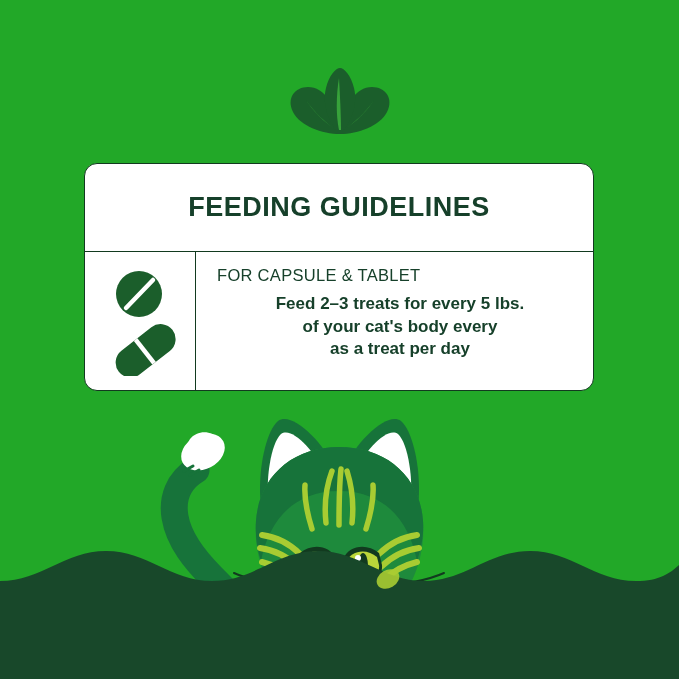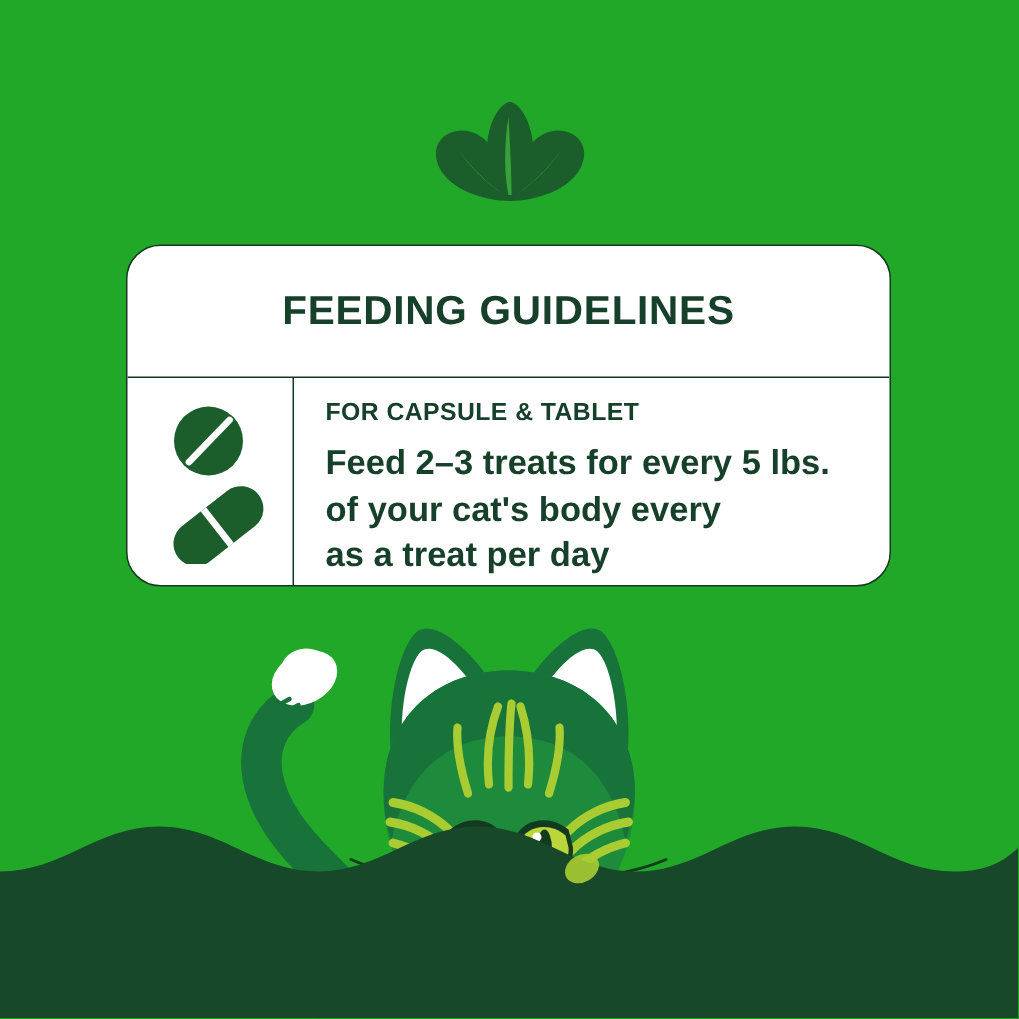--- a/index.html
+++ b/index.html
@@ -33,21 +33,21 @@
 
   
   #card {
     position: absolute;
     left: 84px;
     top: 163px;
     width: 510px;
     height: 228px;
     background: #FFFFFF;
     border: 1.6px solid #123A1F;
-    border-radius: 23px;
+    border-radius: 13px;
     box-sizing: border-box;
     overflow: hidden;
   }
   #card-title-row {
     position: absolute;
     left: 0;
     top: 0;
     width: 100%;
     height: 88px;
     border-bottom: 1.5px solid #123A1F;
@@ -86,32 +86,33 @@
     width: 84px;
     height: 112px;
   }
   #text-cell {
     flex: 1 1 auto;
     padding: 14px 10px 10px 21px;
     box-sizing: border-box;
   }
   #sub-heading {
     font-size: 16.5px;
-    font-weight: bold;
+    font-weight: normal;
     letter-spacing: 0.3px;
     color: #16402A;
     margin: 0 0 9px 0;
     line-height: 1.1;
   }
   .instr-line {
-    font-size: 23px;
+    font-size: 17px;
     font-weight: bold;
     color: #16402A;
     line-height: 1.32;
     margin: 0;
+    text-align: center;
   }
 
   
   #scene {
     position: absolute;
     left: 0;
     top: 395px;
     width: 679px;
     height: 284px;
   }

